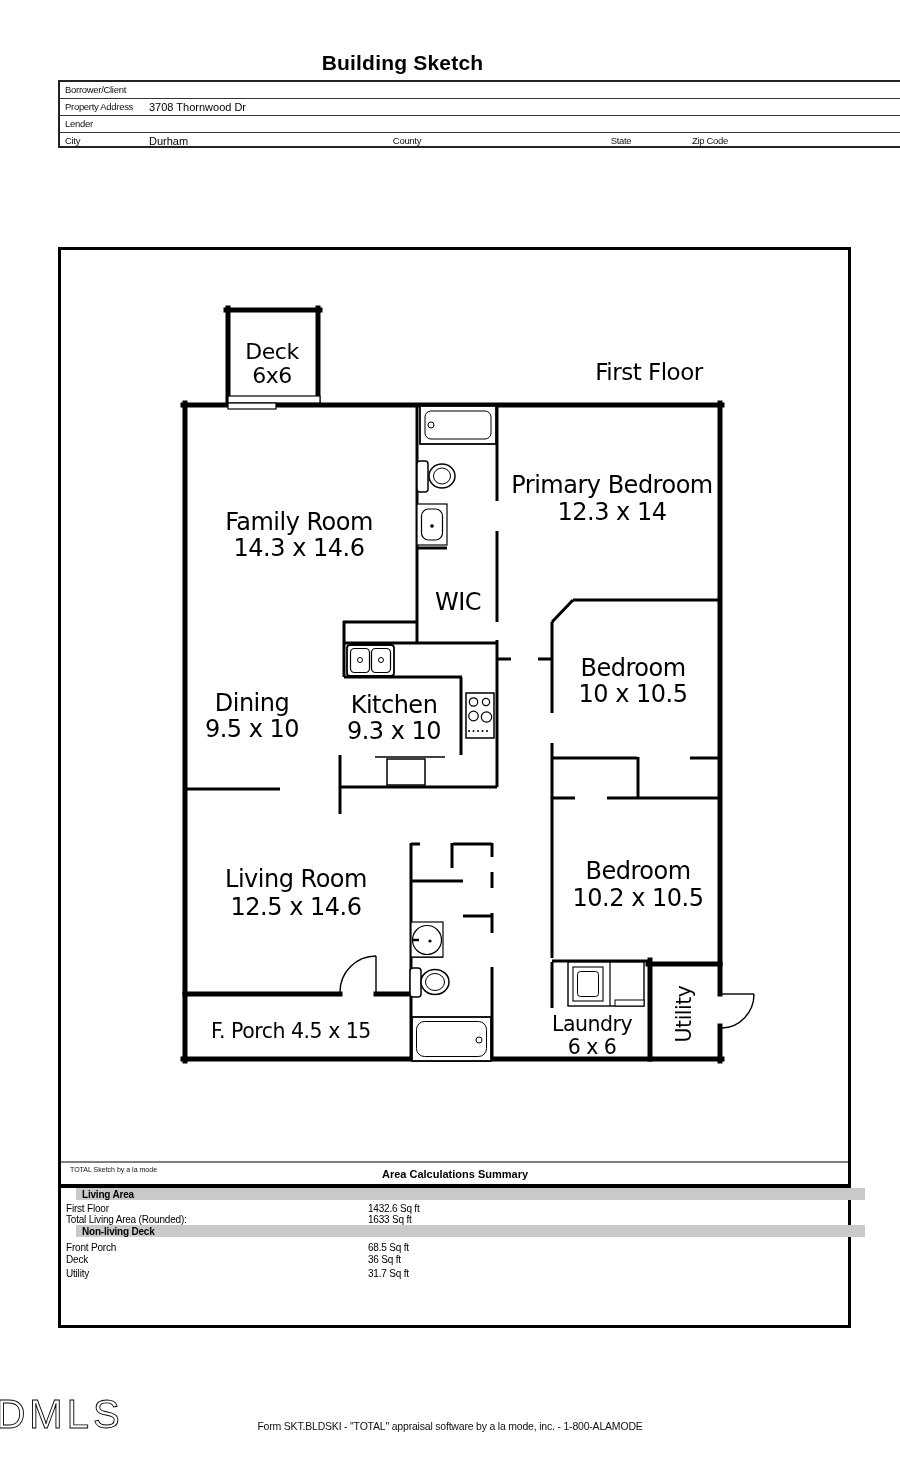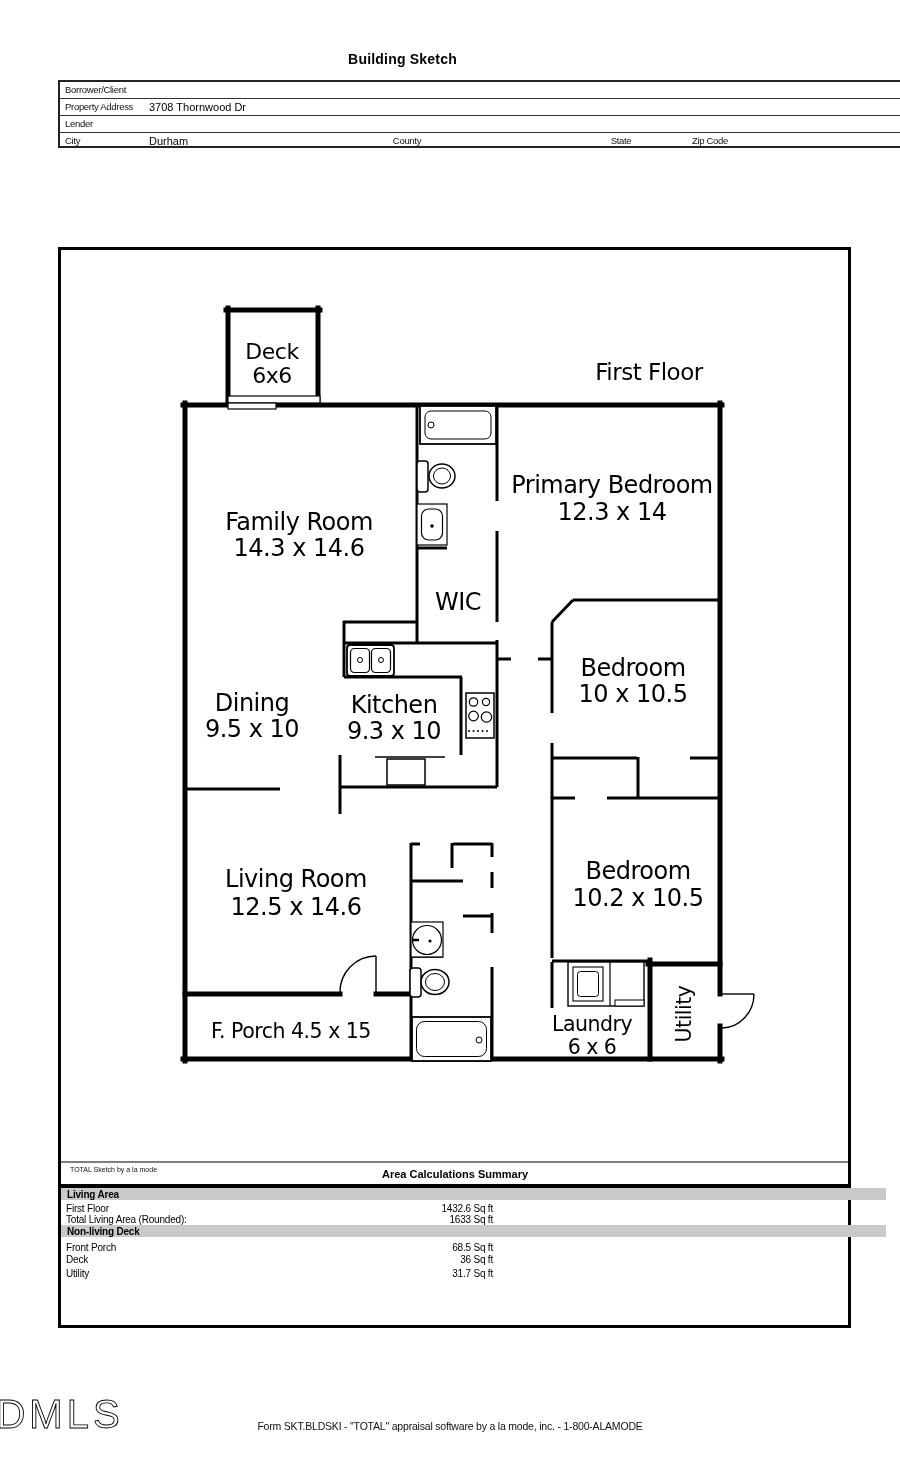--- a/index.html
+++ b/index.html
@@ -1,33 +1,33 @@
 <!DOCTYPE html>
 <html><head>
 <meta charset="utf-8">
 <style>
   html,body{margin:0;padding:0;background:#fff;}
   body{width:900px;height:1483px;position:relative;font-family:"Liberation Sans",sans-serif;color:#000;overflow:hidden;}
   .abs{position:absolute;}
-  #page-title{top:51px;left:0;width:805px;text-align:center;font-size:14px;font-weight:bold;letter-spacing:.2px;}
+  #page-title{top:51px;left:0;width:805px;text-align:center;font-size:21px;font-weight:bold;letter-spacing:.2px;}
   
   #form-table{top:80px;left:58px;width:882px;height:68px;border:2px solid #222;box-sizing:border-box;background:#fff;}
   .form-row{position:relative;height:16px;border-bottom:1px solid #333;}
   .form-row:last-child{border-bottom:none;}
   .f-label{position:absolute;left:5px;top:2px;font-size:9.5px;letter-spacing:-.3px;color:#111;}
   .f-value{position:absolute;top:2px;font-size:11px;color:#000;}
   .f-chead{position:absolute;top:2px;font-size:9.5px;letter-spacing:-.3px;color:#111;transform:translateX(-50%);}
   
   .sum-note{top:1166px;left:70px;font-size:7px;color:#111;}
   .sum-title{top:1168px;left:0;width:910px;text-align:center;font-size:11px;font-weight:bold;}
-  .gray-bar{left:61px;width:789px;height:11.5px;background:#c9c9c9;padding-left:36px;}
+  .gray-bar{left:76px;width:789px;height:11.5px;background:#c9c9c9;}
   .bar-label{position:absolute;left:6px;top:0.5px;font-size:10px;font-weight:bold;letter-spacing:-.2px;}
   .sum-row{left:60px;width:789px;height:12px;font-size:10px;letter-spacing:-.2px;}
   .sum-label{position:absolute;left:6px;top:0;}
-  .sum-value{position:absolute;left:308px;width:125px;top:0;text-align:right;}
+  .sum-value{position:absolute;left:308px;width:125px;top:0;text-align:left;}
   .bold{font-weight:normal;}
   
   #footer-text{top:1420px;left:0;width:900px;text-align:center;font-size:10.5px;letter-spacing:-.2px;color:#111;}
   svg text{font-family:"DejaVu Sans",sans-serif;fill:#000;text-anchor:middle;dominant-baseline:central;letter-spacing:-0.5px;}
   svg .rl{font-size:24px;}
   svg .sm{font-size:22px;}
   svg .xs{font-size:20.5px;}
 </style>
 </head>
 <body>

